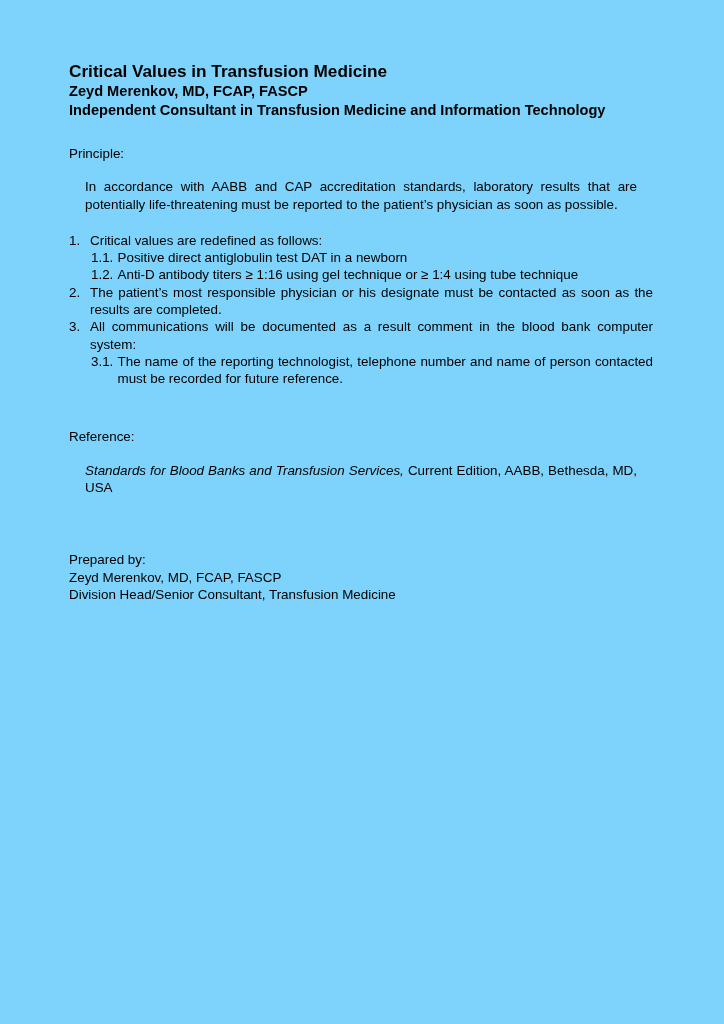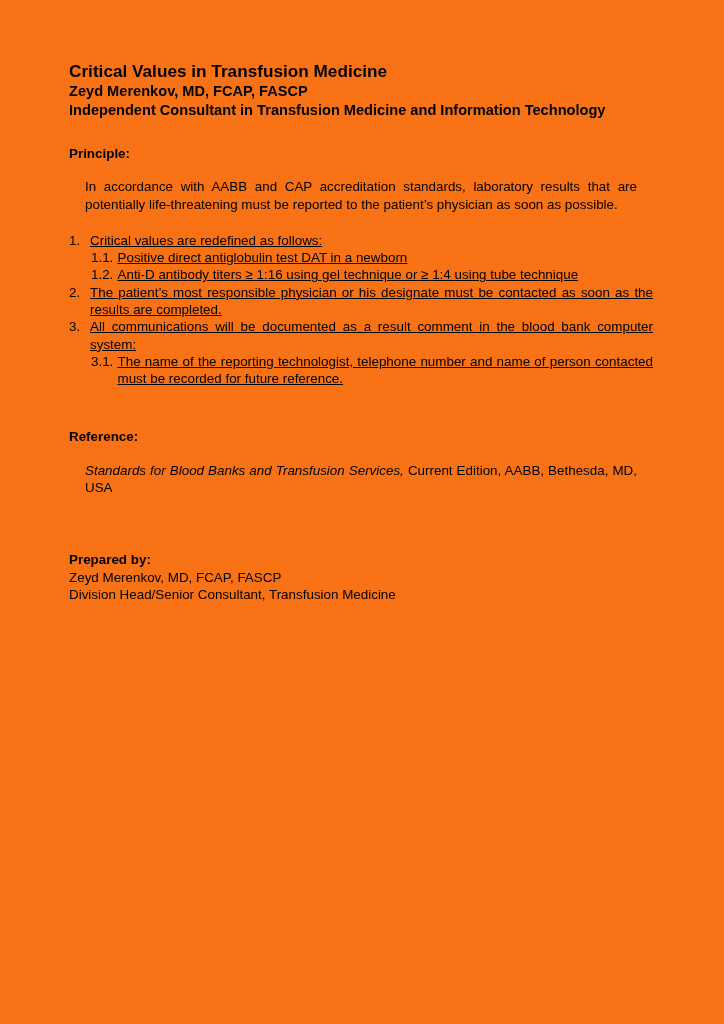--- a/index.html
+++ b/index.html
@@ -12,40 +12,40 @@
     height: 1024px;
     font-family: "Liberation Sans", "DejaVu Sans", sans-serif;
     color: #000000;
     overflow: hidden;
   }
   .page {
     box-sizing: border-box;
     width: 724px;
     height: 1024px;
     padding: 62px 71px 0 69px;
-    background: #f97316;
+    background: #7dd3fc;
   }
   .doc-title {
     font-size: 17.2px;
     font-weight: bold;
     line-height: 19.5px;
     white-space: nowrap;
   }
   .doc-subtitle {
     font-size: 14.6px;
     font-weight: bold;
     line-height: 19.2px;
     white-space: nowrap;
   }
   .body-text, .li-num, .li-body, .heading {
     font-size: 13.4px;
     line-height: 17.3px;
   }
   .heading {
-    font-weight: bold;
+    font-weight: normal;
   }
   p, .para {
     margin: 16px;
     padding: 0;
   }
   .justify {
     text-align: justify;
   }
   .sec-principle { margin-top: 25px; }
   .sec-policy    { margin-top: 19px; }
@@ -55,21 +55,20 @@
   .li {
     display: flex;
     align-items: flex-start;
   }
   .li-num {
     flex: 0 0 21px;
   }
   .li-body {
     flex: 1 1 auto;
     text-align: justify;
-    text-decoration: underline;
   }
   .li-sub {
     margin-left: 22px;
   }
   .li-sub .li-num {
     flex: 0 0 26.5px;
   }
   .italic {
     font-style: italic;
   }

